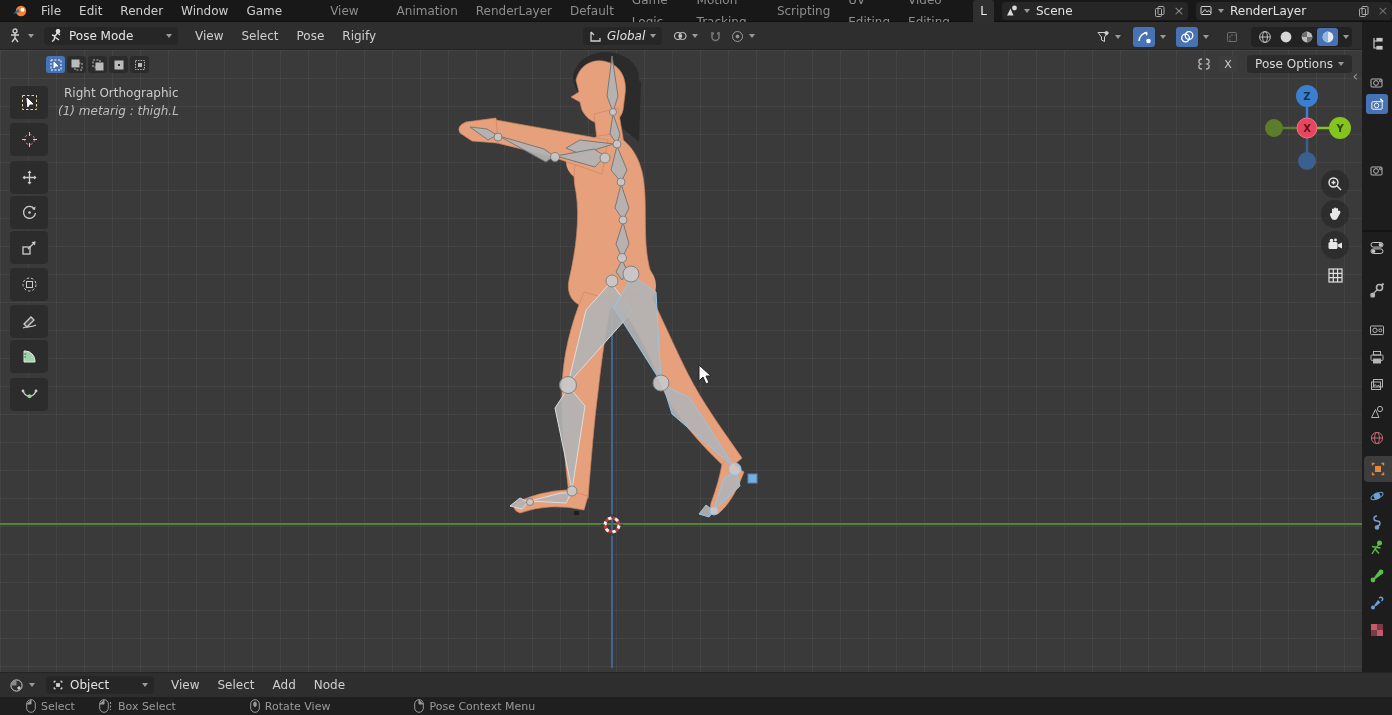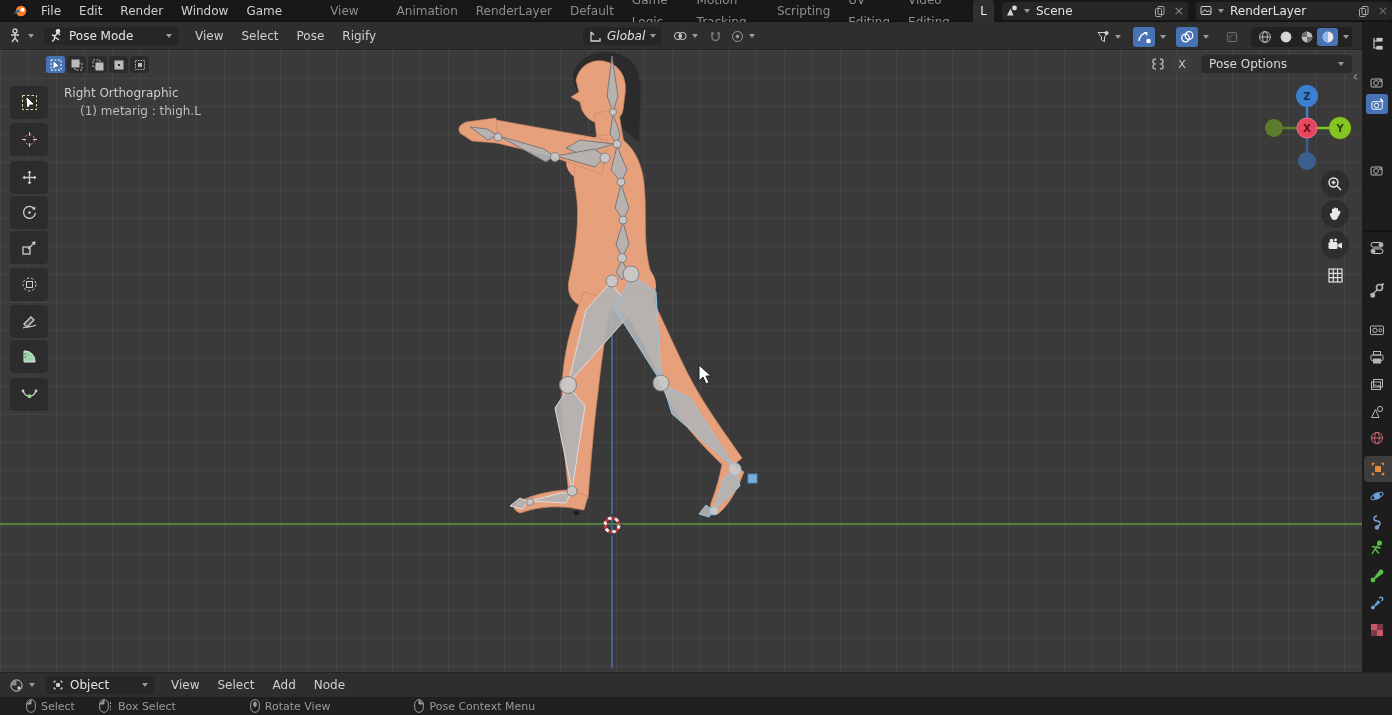--- a/index.html
+++ b/index.html
@@ -254,31 +254,31 @@
       </span>
       <span class="btn" style="width:19px;height:17px;background:#2c2c2c;">
         <svg width="12" height="12" viewBox="0 0 12 12" fill="none" stroke="#bbb">
             <rect x="1.5" y="1.5" width="9" height="9" stroke-dasharray="1.4 1.2"></rect>
             <rect x="4.5" y="4.5" width="3" height="3" fill="#bbb"></rect>
           </svg>
       </span>
     </div>
 
     <div class="abs" style="left:64px;top:36px;color:#cccccc;">Right Orthographic</div>
-    <div class="abs" style="left:80px;top:54px;color:#bdbdbd;">(1) metarig : thigh.L</div>
+    <div class="abs" style="left:58px;top:54px;color:#bdbdbd;font-style:italic;">(1) metarig : thigh.L</div>
 
     <div class="abs row" style="right:10px;top:5px;">
       <span style="margin-right:6px;">
         <svg width="18" height="14" viewBox="0 0 18 14" fill="none" stroke="#b5b5b5" stroke-width="1.3">
             <path d="M7 2 C3 2 3 6 6 7 C3 8 3 12 7 12"></path>
             <path d="M11 2 C15 2 15 6 12 7 C15 8 15 12 11 12"></path>
           </svg>
       </span>
       <span class="btn" style="width:18px;height:16px;background:#3d3d3d;color:#cfcfcf;font-size:11px;margin-right:10px;">X</span>
-      <div class="widget" style="padding:0 8px;background:#2b2b2b;gap:46px;">
+      <div class="widget" style="padding:0 8px;background:#2b2b2b;">
         <span style="color:#d8d8d8;">Pose Options</span>
         <span class="chev"></span>
       </div>
     </div>
     <span class="abs" style="right:4px;top:18px;color:#9a9a9a;font-size:14px;">‹</span>
 
     <div>
       <div class="toolbtn blue" style="top:36px;">
         <svg width="17" height="17" viewBox="0 0 17 17" fill="none" stroke="#fff">
             <rect x="1.5" y="1.5" width="14" height="14" stroke-dasharray="2.5 2" stroke="#e8d9a8"></rect>

